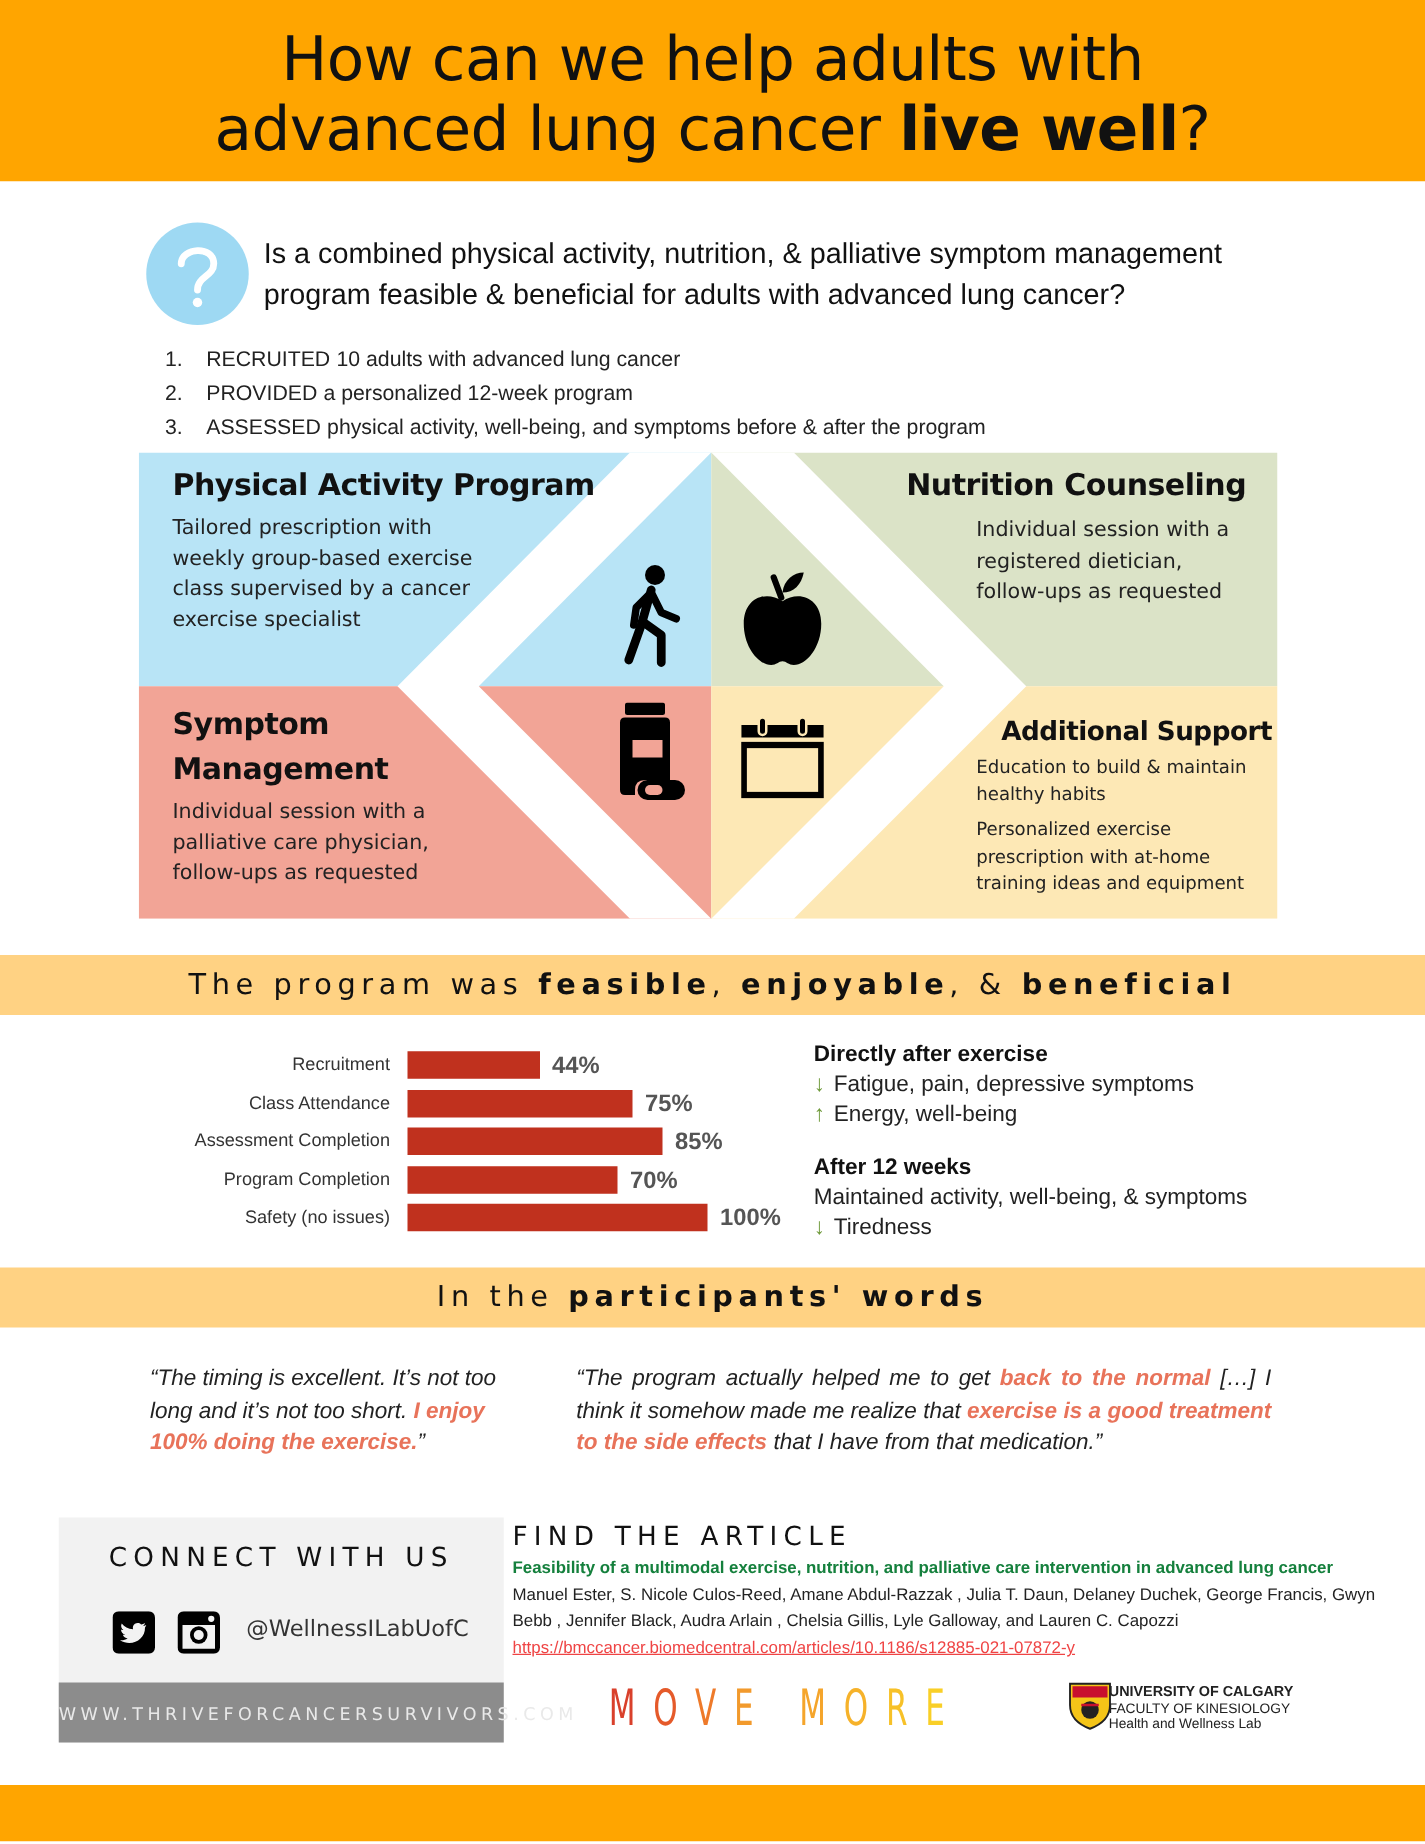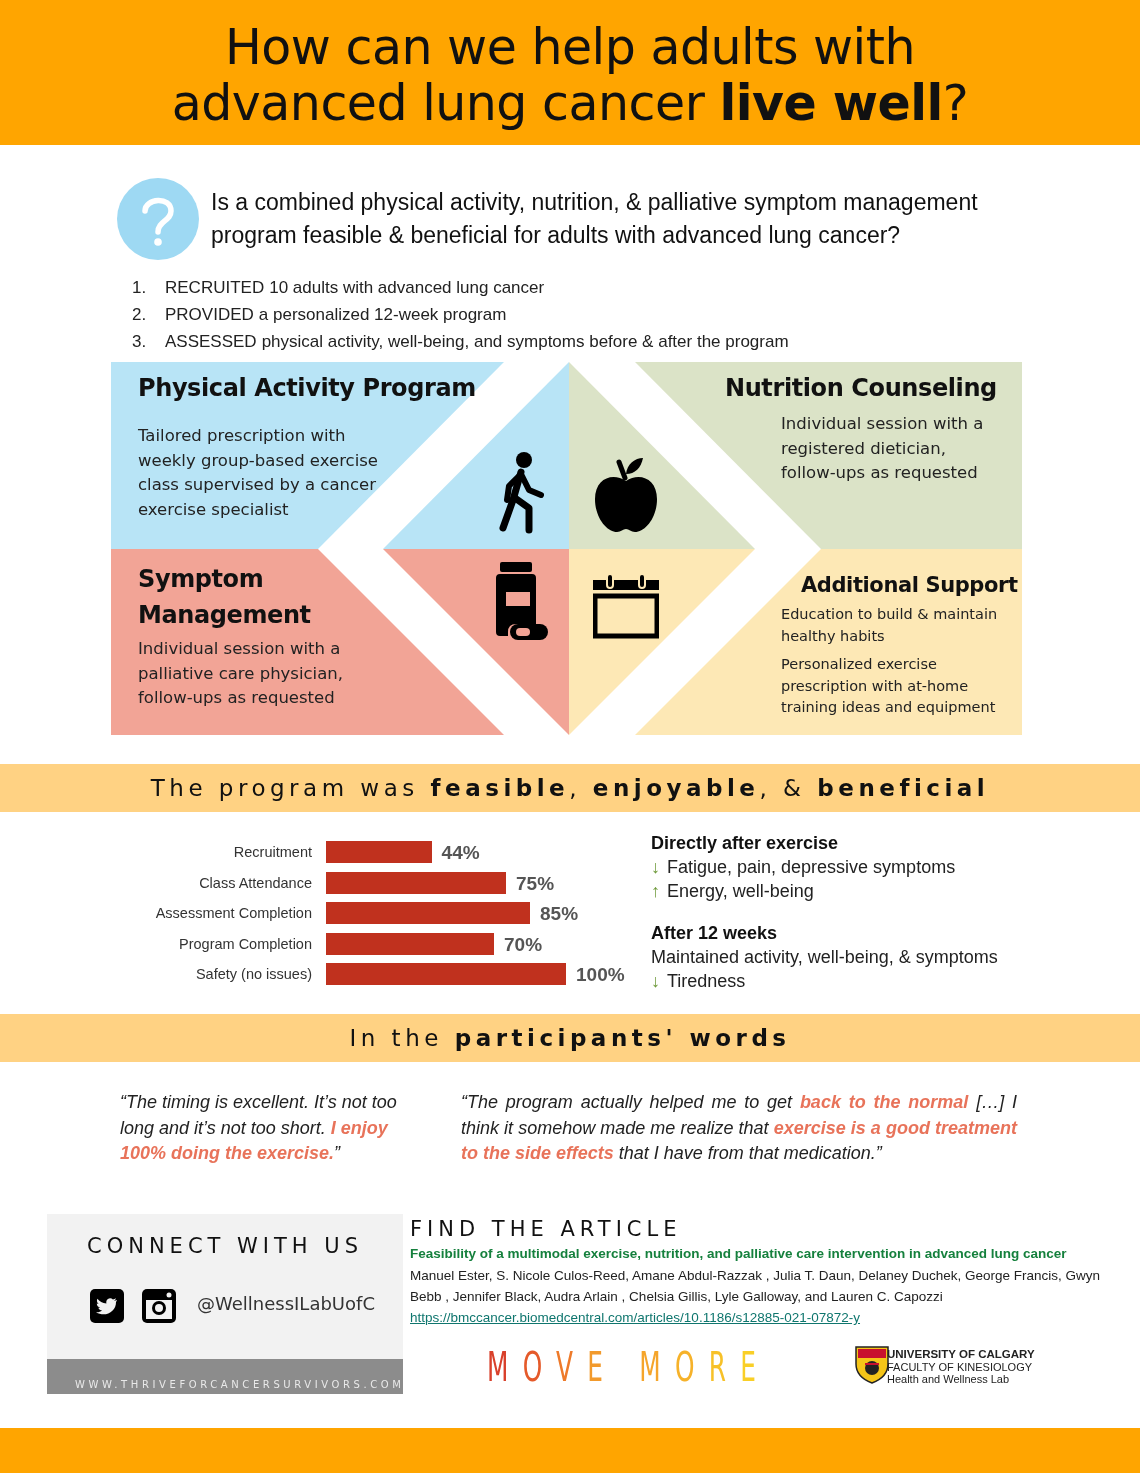--- a/index.html
+++ b/index.html
@@ -46,28 +46,28 @@
 
   
   .quote { font-family: "Liberation Sans", sans-serif; font-style: italic; font-size: 18px; line-height: 25.5px; color: #222; }
   .hl { color: #E8735A; font-weight: bold; font-style: italic; }
 
   
   .connect { left: 47px; top: 1214px; width: 356px; height: 180px; background: #F2F2F2; }
   .connect-title { position: absolute; left: 0; top: 20px; width: 356px; text-align: center; font-family: "DejaVu Sans", sans-serif; font-size: 21px; letter-spacing: 5px; color: #111; }
   .social { position: absolute; top: 75px; width: 34px; height: 34px; }
   .handle { position: absolute; left: 150px; top: 79px; font-family: "DejaVu Sans", sans-serif; font-size: 18px; color: #333; }
-  .connect-foot { position: absolute; left: 0; bottom: 0; width: 356px; height: 35px; background: #8C8C8C; color: #E9E9E9; font-size: 10px; letter-spacing: 3.6px; text-align: center; line-height: 52px; font-family: "DejaVu Sans", sans-serif; padding-left: 28px; }
+  .connect-foot { position: absolute; left: 0; bottom: 0; width: 356px; height: 48px; background: #8C8C8C; color: #E9E9E9; font-size: 14px; letter-spacing: 3.6px; text-align: center; line-height: 52px; font-family: "DejaVu Sans", sans-serif; }
 
   
   .article { left: 410px; top: 1215px; width: 710px; text-align: left; }
   .article-title { font-family: "DejaVu Sans", sans-serif; font-size: 21px; letter-spacing: 5px; color: #111; line-height: 28px; }
   .article-name { font-weight: bold; font-size: 13.5px; line-height: 22px; color: #15803d; }
   .article-authors { font-size: 13.5px; line-height: 21px; color: #222; }
-  .article-link { font-size: 13.5px; line-height: 22px; color: #0f766e; text-decoration: underline; }
+  .article-link { font-size: 13.5px; line-height: 22px; color: #ef4444; text-decoration: underline; }
 
   .move-more { left: 487px; top: 1344px; font-family: "DejaVu Sans", sans-serif; font-size: 40px; letter-spacing: 23px; line-height: 46px; transform: scaleX(0.62); transform-origin: left top; white-space: nowrap; }
   .uc-logo { left: 852px; top: 1344px; width: 40px; height: 40px; }
   .uc-text { left: 887px; top: 1348px; font-size: 11px; line-height: 12.5px; color: #222; }
   .uc-text .u1 { font-weight: bold; font-size: 11.5px; }
 
   .footer { left: 0; top: 1428px; width: 1140px; height: 45px; background: #FFA500; }
 </style>
 </head>
 <body>
@@ -142,21 +142,21 @@
   </svg>
   <svg class="abs" style="left:482px;top:210px" width="66" height="68" viewBox="0 0 66 68">
     <rect x="0" y="8" width="66" height="10" fill="#000"></rect>
     <rect x="14" y="2" width="6" height="14" rx="3" fill="#000" stroke="#FDE8B5" stroke-width="2"></rect>
     <rect x="46" y="2" width="6" height="14" rx="3" fill="#000" stroke="#FDE8B5" stroke-width="2"></rect>
     <rect x="2" y="24" width="62" height="40" fill="none" stroke="#000" stroke-width="5"></rect>
   </svg>
 
   <div class="ptext" style="left:27px;top:8px;width:380px">
     <div class="ptitle">Physical Activity Program</div>
-    <div class="pbody" style="margin-top:18px">
+    <div class="pbody" style="margin-top:4px">
       <div>Tailored prescription with</div>
       <div>weekly group-based exercise</div>
       <div>class supervised by a cancer</div>
       <div>exercise specialist</div>
     </div>
   </div>
 
   <div class="ptext" style="left:614px;top:8px;width:290px">
     <div class="ptitle">Nutrition Counseling</div>
     <div class="pbody" style="margin-top:6px;margin-left:56px">

